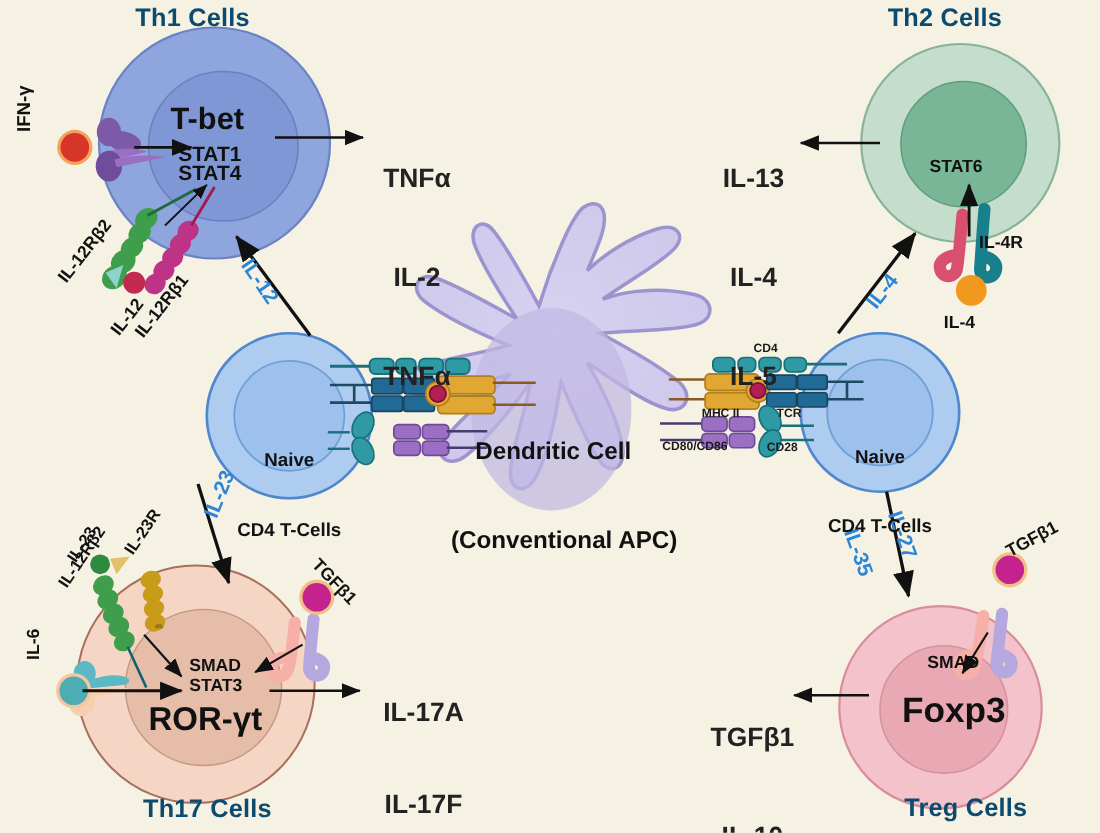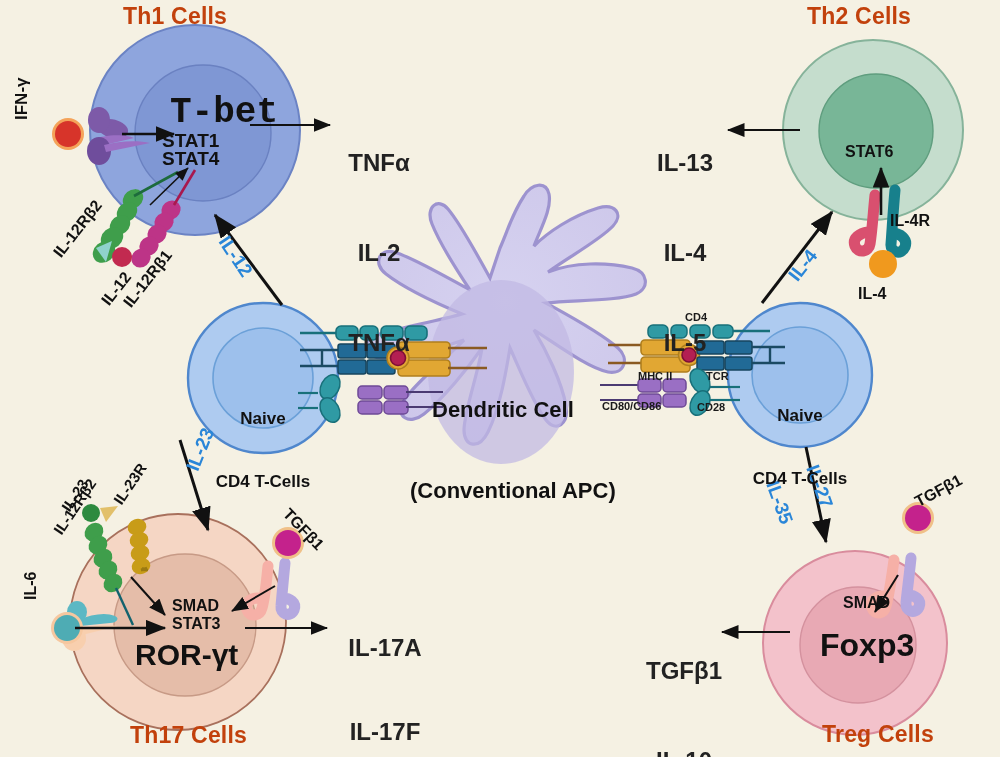--- a/index.html
+++ b/index.html
@@ -6,21 +6,21 @@
   body{
     width:1000px;height:757px;
     background:#f5f1e3;
     font-family:"Liberation Sans", sans-serif;
     overflow:hidden;
     position:relative;
   }
   #stage{position:relative;width:1000px;height:757px;}
   svg#canvas{position:absolute;top:0;left:0;width:1000px;height:757px;}
   .txt{position:absolute;white-space:pre;}
-  .celltitle{font-weight:bold;font-size:23px;color:#c2410c;letter-spacing:.2px;}
+  .celltitle{font-weight:bold;font-size:23px;color:#0c4a6e;letter-spacing:.2px;}
   .bigfactor{font-weight:bold;color:#111;}
   .statlbl{font-weight:bold;color:#111;}
   .cytolist{font-weight:bold;font-size:24px;color:#222;line-height:30px;text-align:center;}
   .bluelbl{color:#2a86d8;font-weight:bold;font-size:19px;}
   .recplbl{font-weight:bold;color:#111;}
   .smalllbl{font-weight:bold;color:#1a1a1a;font-size:11px;}
   .naivetxt{font-weight:bold;font-size:17px;color:#111;text-align:center;line-height:21px;}
   .dctxt{font-weight:bold;font-size:22px;color:#111;text-align:left;line-height:27px;}
 </style>
 </head>
@@ -243,21 +243,21 @@
     <path d="M911,558 C909,578 907,592 906,603 C905,611 915,615 919,607 C922,599 914,595 908,595" fill="none" stroke="#b4a8df" stroke-width="11" stroke-linecap="round"></path>
     <circle cx="918" cy="518" r="16" fill="#f0c088"></circle>
     <circle cx="918" cy="518" r="13" fill="#c4228c"></circle>
     <line x1="898" y1="575" x2="875" y2="612" stroke="#111" stroke-width="2" marker-end="url(#arrowThin)"></line>
   </g>
   <line x1="790" y1="632" x2="722" y2="632" stroke="#111" stroke-width="2.2" marker-end="url(#arrowBlack)"></line>
   <line x1="806" y1="447" x2="826" y2="542" stroke="#111" stroke-width="3" marker-end="url(#arrowBlack)"></line>
 </svg>
 
 <div class="txt celltitle" style="left:123px;top:3px;">Th1 Cells</div>
-<div class="txt bigfactor" style="left:170px;top:92px;font-size:36px;font-family:Liberation Mono, monospace;">T-bet</div>
+<div class="txt bigfactor" style="left:155px;top:92px;font-size:28px;">T-bet</div>
 <div class="txt statlbl" style="left:162px;top:130px;font-size:19px;">STAT1</div>
 <div class="txt statlbl" style="left:162px;top:148px;font-size:19px;">STAT4</div>
 <div class="txt cytolist" style="left:334px;top:88px;width:90px;">
   <div>TNFα</div>
   <div>IL-2</div>
   <div>TNFα</div>
 </div>
 <div class="txt recplbl" style="left:12px;top:120px;font-size:17px;transform:rotate(-90deg);transform-origin:left top;">IFN-γ</div>
 <div class="txt recplbl" style="left:50px;top:250px;font-size:16px;transform:rotate(-52deg);transform-origin:left top;">IL-12Rβ2</div>
 <div class="txt recplbl" style="left:98px;top:298px;font-size:16px;transform:rotate(-52deg);transform-origin:left top;">IL-12</div>

